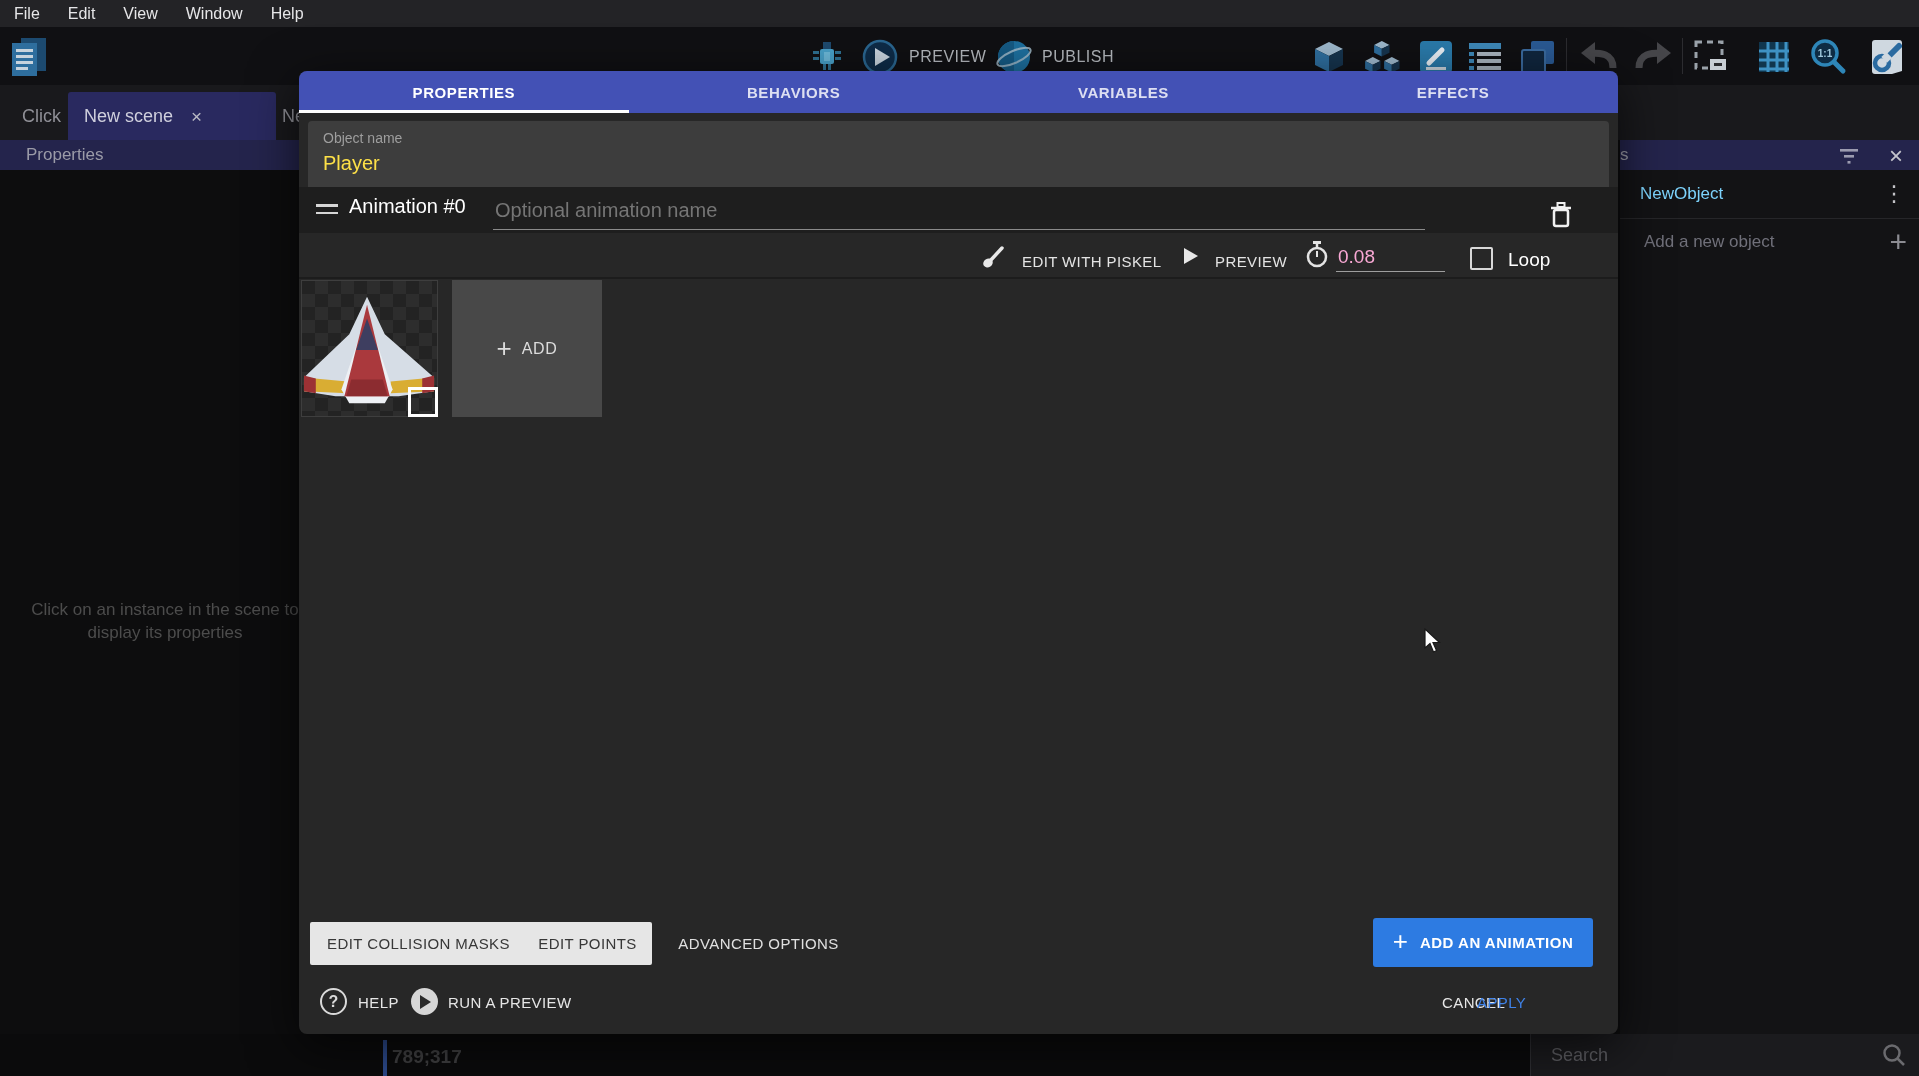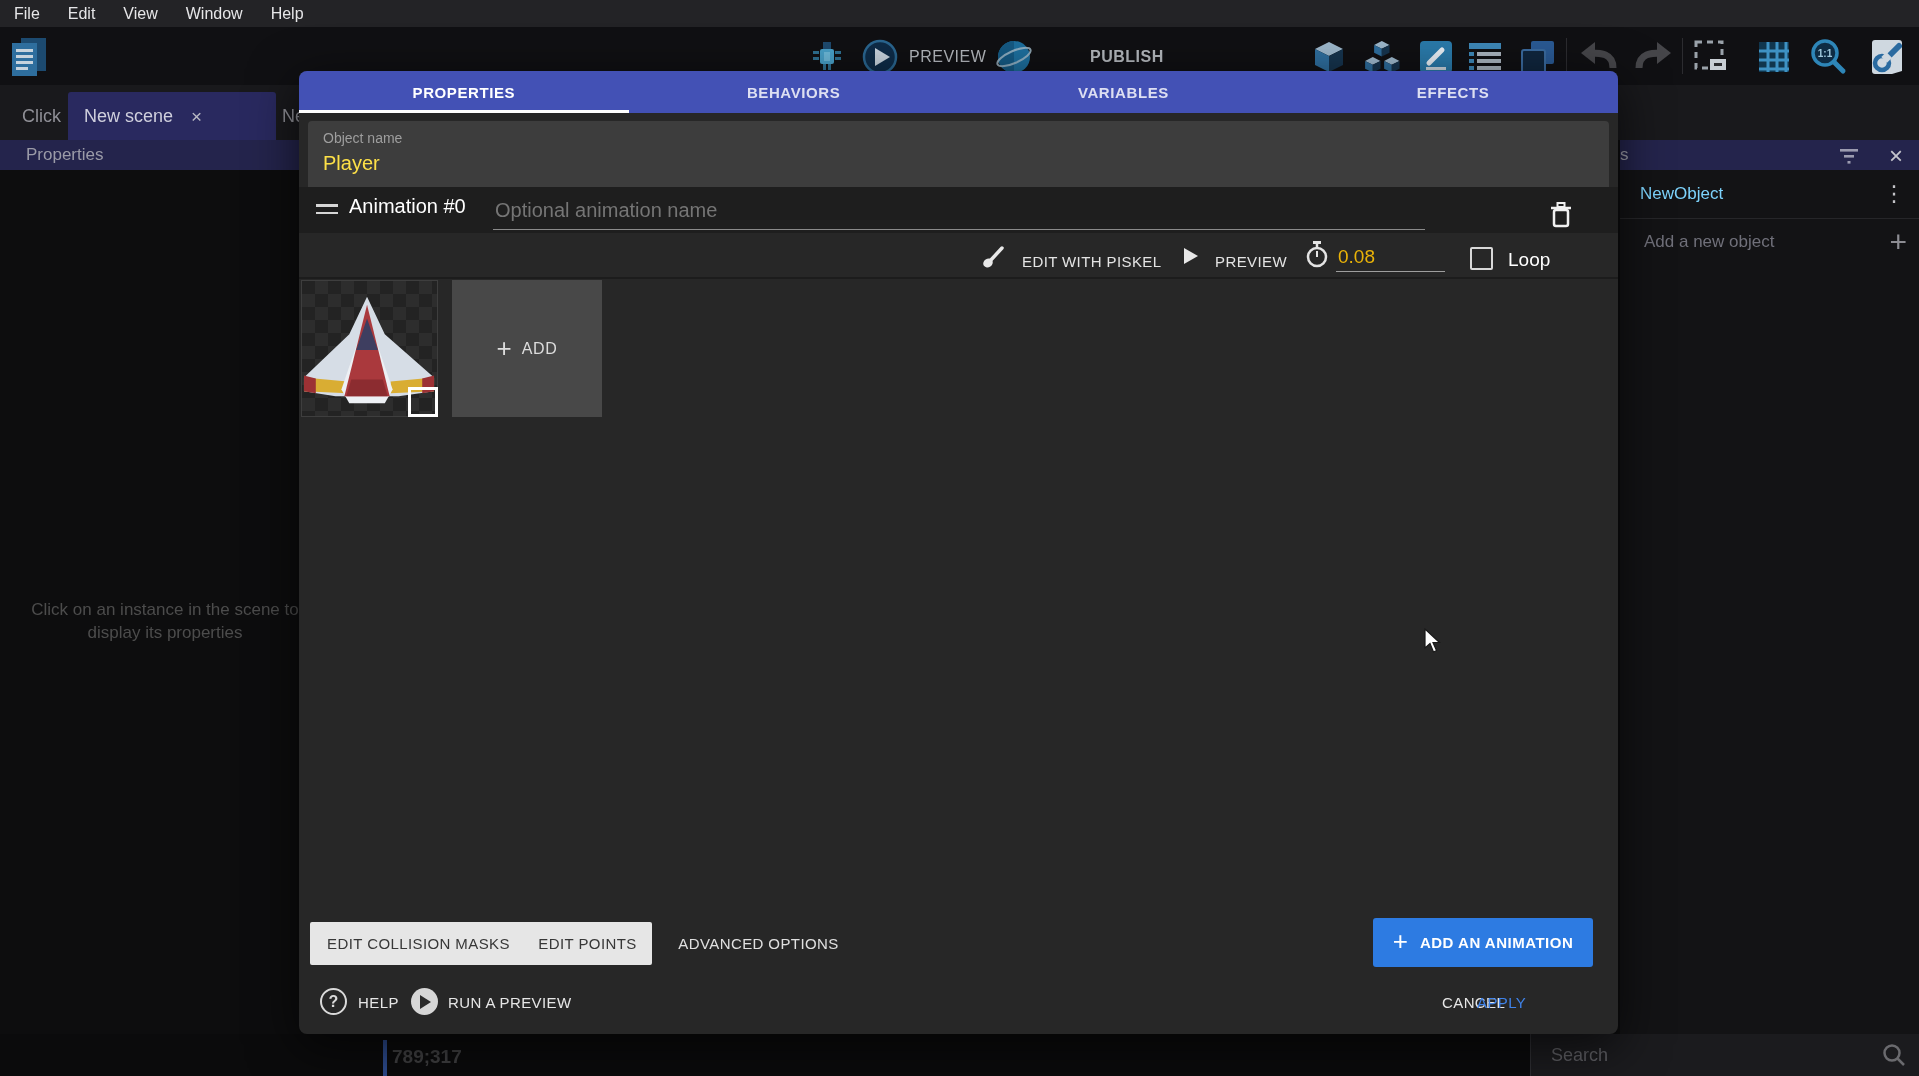--- a/index.html
+++ b/index.html
@@ -52,21 +52,21 @@
   .objbox .val{position:absolute;left:15px;top:31px;color:#fde047;font-size:20px;}
   .anim-strip{left:0;top:116px;width:1319px;height:46px;background:#1e1e1e;}
   .draghandle{left:17px;top:133px;width:22px;}
   .draghandle div{height:2.5px;background:#d6d6d6;margin-bottom:5px;}
   .anim-title{left:50px;top:124px;color:#fff;font-size:20px;}
   .anim-name{left:194px;top:120px;width:928px;height:36px;background:transparent;border:none;border-bottom:1px solid #8a8a8a;
              color:#fff;font-size:20px;font-family:"Liberation Sans",sans-serif;outline:none;}
   .anim-name::placeholder{color:#757575;}
   .ctl{color:#e4e4e4;font-size:15px;letter-spacing:.4px;top:182px;}
   .fd-input{left:1037px;top:174px;width:105px;background:transparent;border:none;border-bottom:1px solid #9e9e9e;
-            color:#eab308;font-size:19px;font-family:"Liberation Sans",sans-serif;outline:none;padding-bottom:3px;}
+            color:#f9a8d4;font-size:19px;font-family:"Liberation Sans",sans-serif;outline:none;padding-bottom:3px;}
   .chk{left:1171px;top:176px;width:19px;height:19px;border:2.5px solid #d8d8d8;border-radius:2px;}
   .loop-lab{left:1209px;top:178px;color:#fff;font-size:19px;}
   .row-div{left:0;top:206px;width:1319px;height:2px;background:#1c1c1c;}
   .thumb{left:2px;top:209px;width:137px;height:137px;border:1px solid #3e3e3e;box-sizing:border-box;
          background-color:#232323;
          background-image:linear-gradient(45deg,#2d2d2d 25%,transparent 25%,transparent 75%,#2d2d2d 75%),
                           linear-gradient(45deg,#2d2d2d 25%,transparent 25%,transparent 75%,#2d2d2d 75%);
          background-size:26px 26px;background-position:0 0,13px 13px;}
   .origin-sq{position:absolute;left:106px;top:106px;width:24px;height:24px;border:3px solid #fff;}
   .addtile{left:153px;top:209px;width:150px;height:137px;background:#484848;display:flex;align-items:center;justify-content:center;gap:10px;color:#dcdcdc;}
@@ -133,21 +133,21 @@
   </div>
   <span class="abs tb-label" style="left:909px;top:48px;">PREVIEW</span>
 
   <div class="abs" style="left:995px;top:38px;">
     <svg width="39" height="39">
         <circle cx="19" cy="19" r="16" fill="#1d6f9e"></circle>
         <path d="M19,3 a16,16 0 0 0 0,32 z" fill="#155a84"></path>
         <ellipse cx="19" cy="19" rx="18" ry="6" fill="none" stroke="#9fb8c8" stroke-width="2" transform="rotate(-24 19 19)" opacity=".85"></ellipse>
       </svg>
   </div>
-  <span class="abs tb-label" style="left:1090px;top:48px;font-weight:bold;">PUBLISH</span>
+  <span class="abs tb-label" style="left:1042px;top:48px;">PUBLISH</span>
 
   <div class="abs" style="left:1310px;top:38px;">
     <svg width="38" height="38">
         <polygon points="19,4 33,11 19,18 5,11" fill="#9db8cc"></polygon>
         <polygon points="5,11 19,18 19,34 5,27" fill="#2e6e9e"></polygon>
         <polygon points="33,11 19,18 19,34 33,27" fill="#16344e"></polygon>
       </svg>
   </div>
   <div class="abs" style="left:1362px;top:38px;">
     <svg width="40" height="40">

